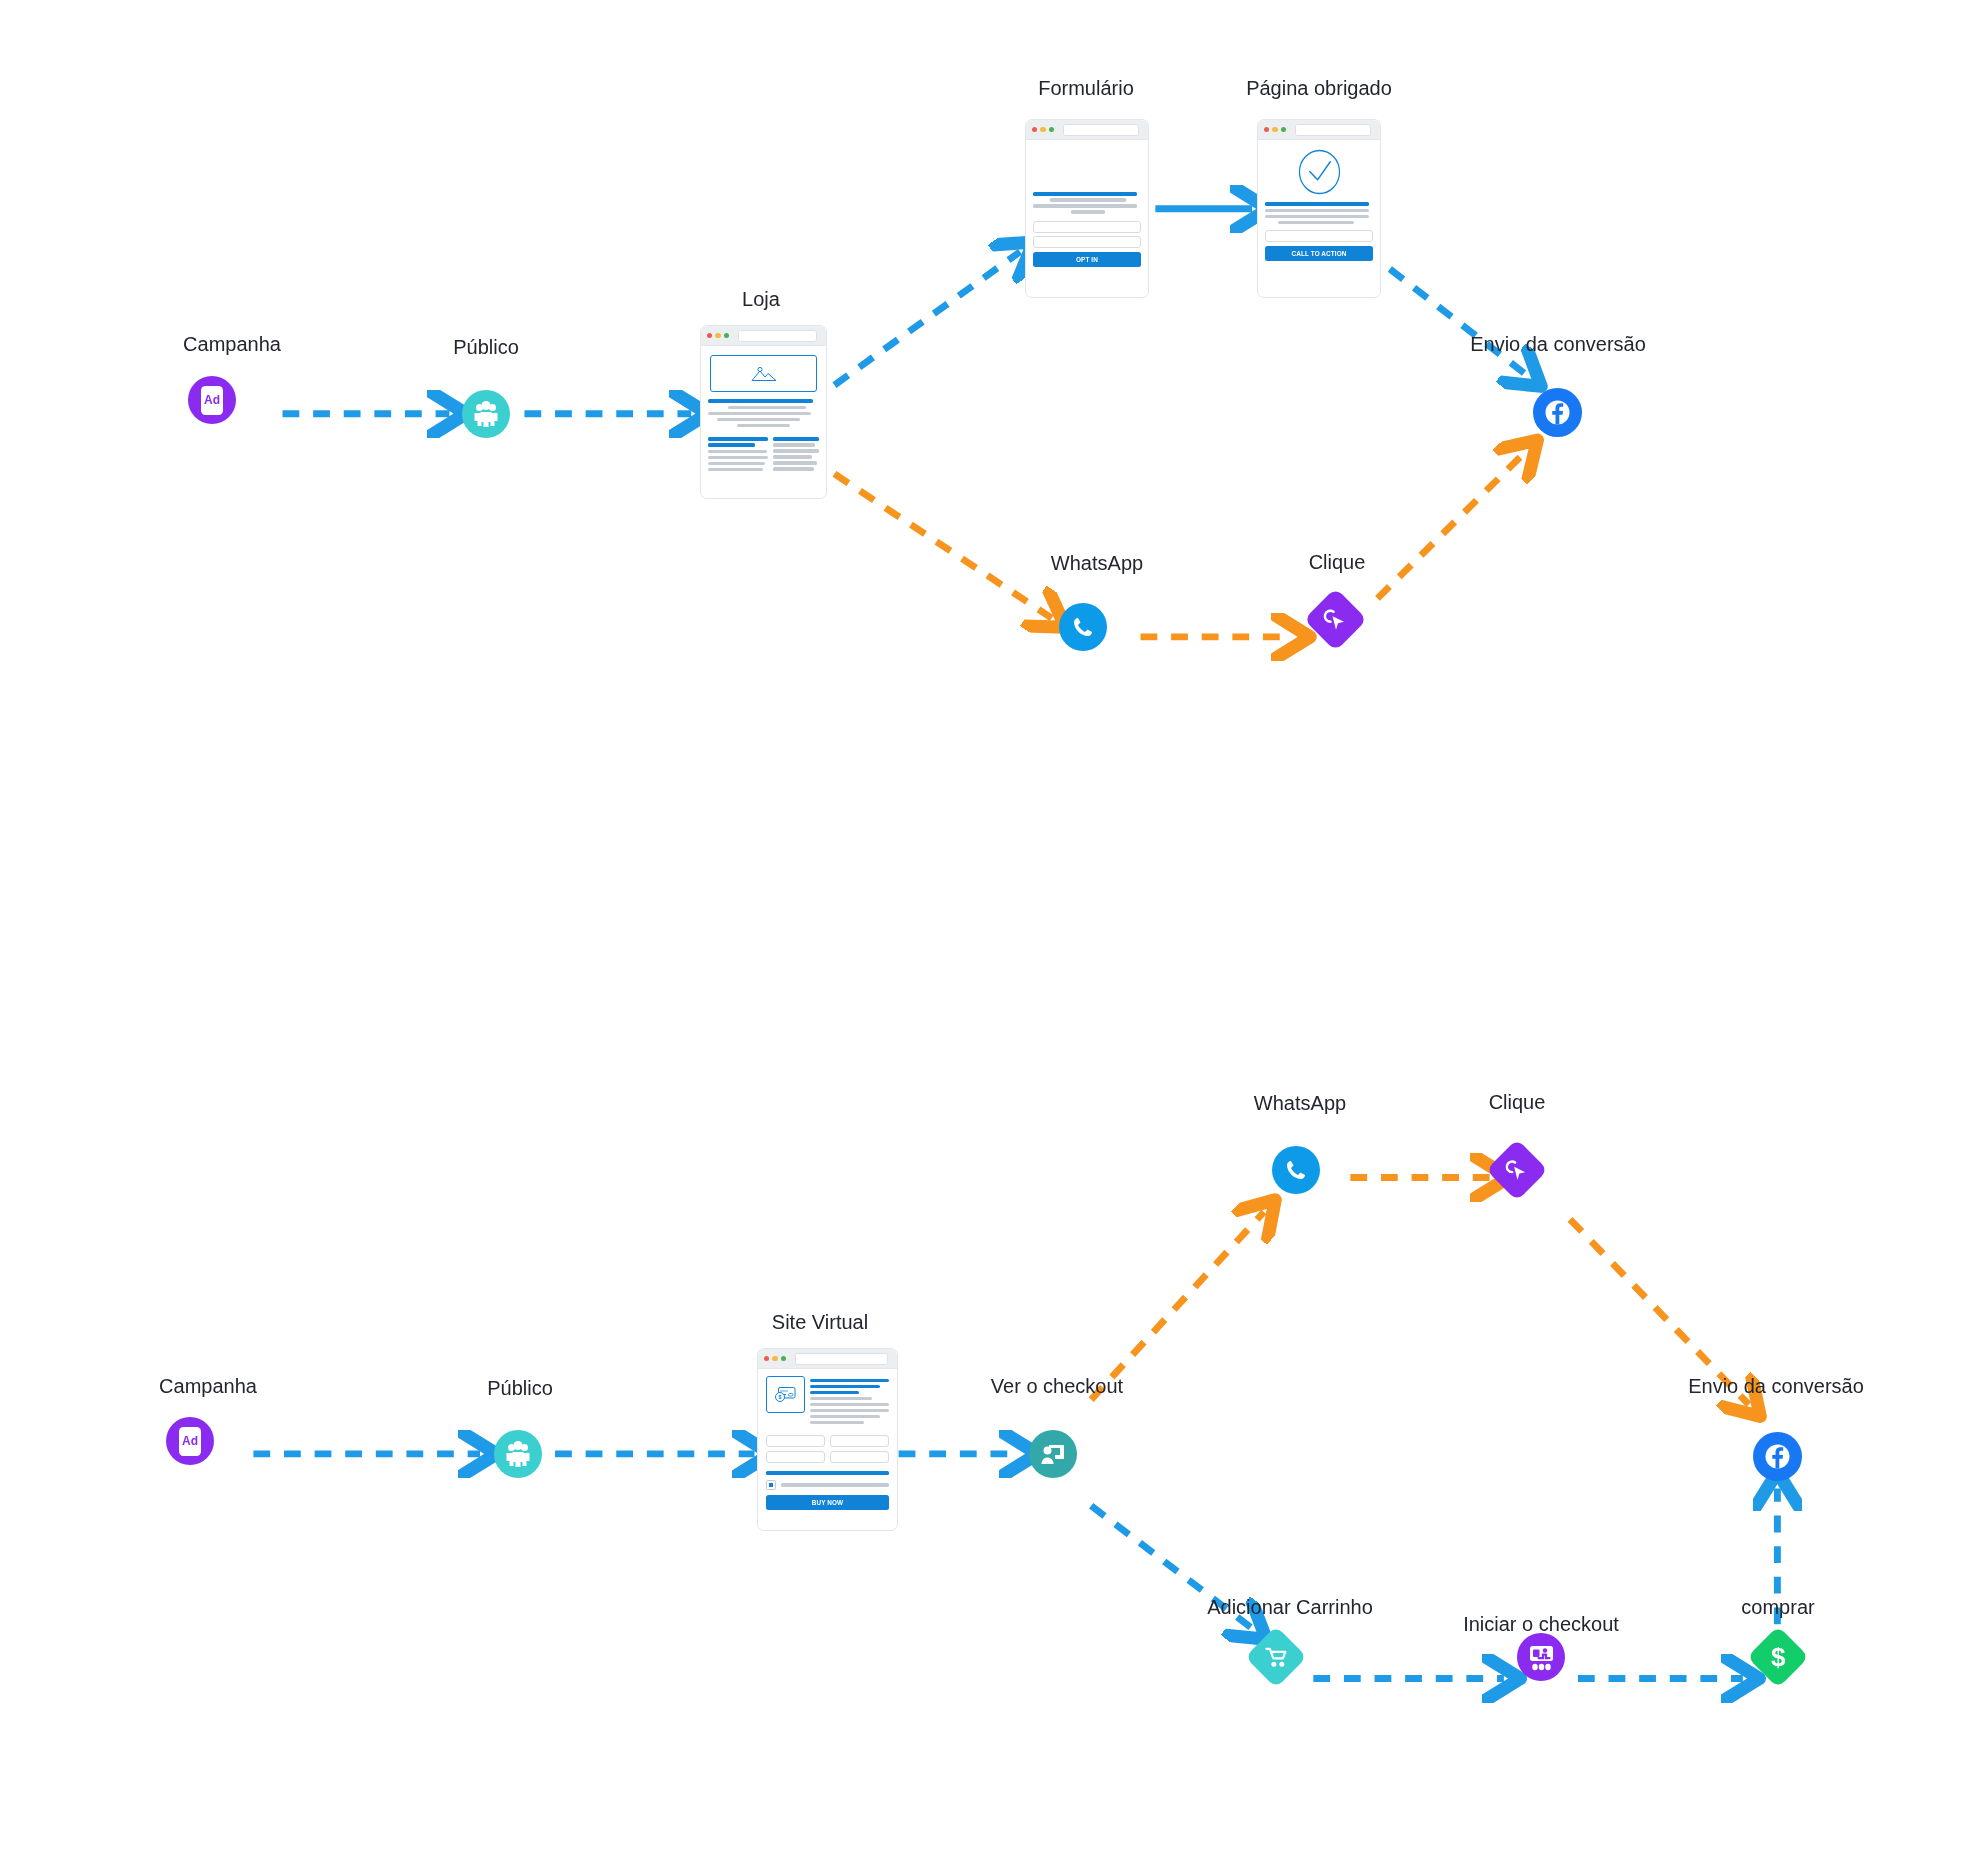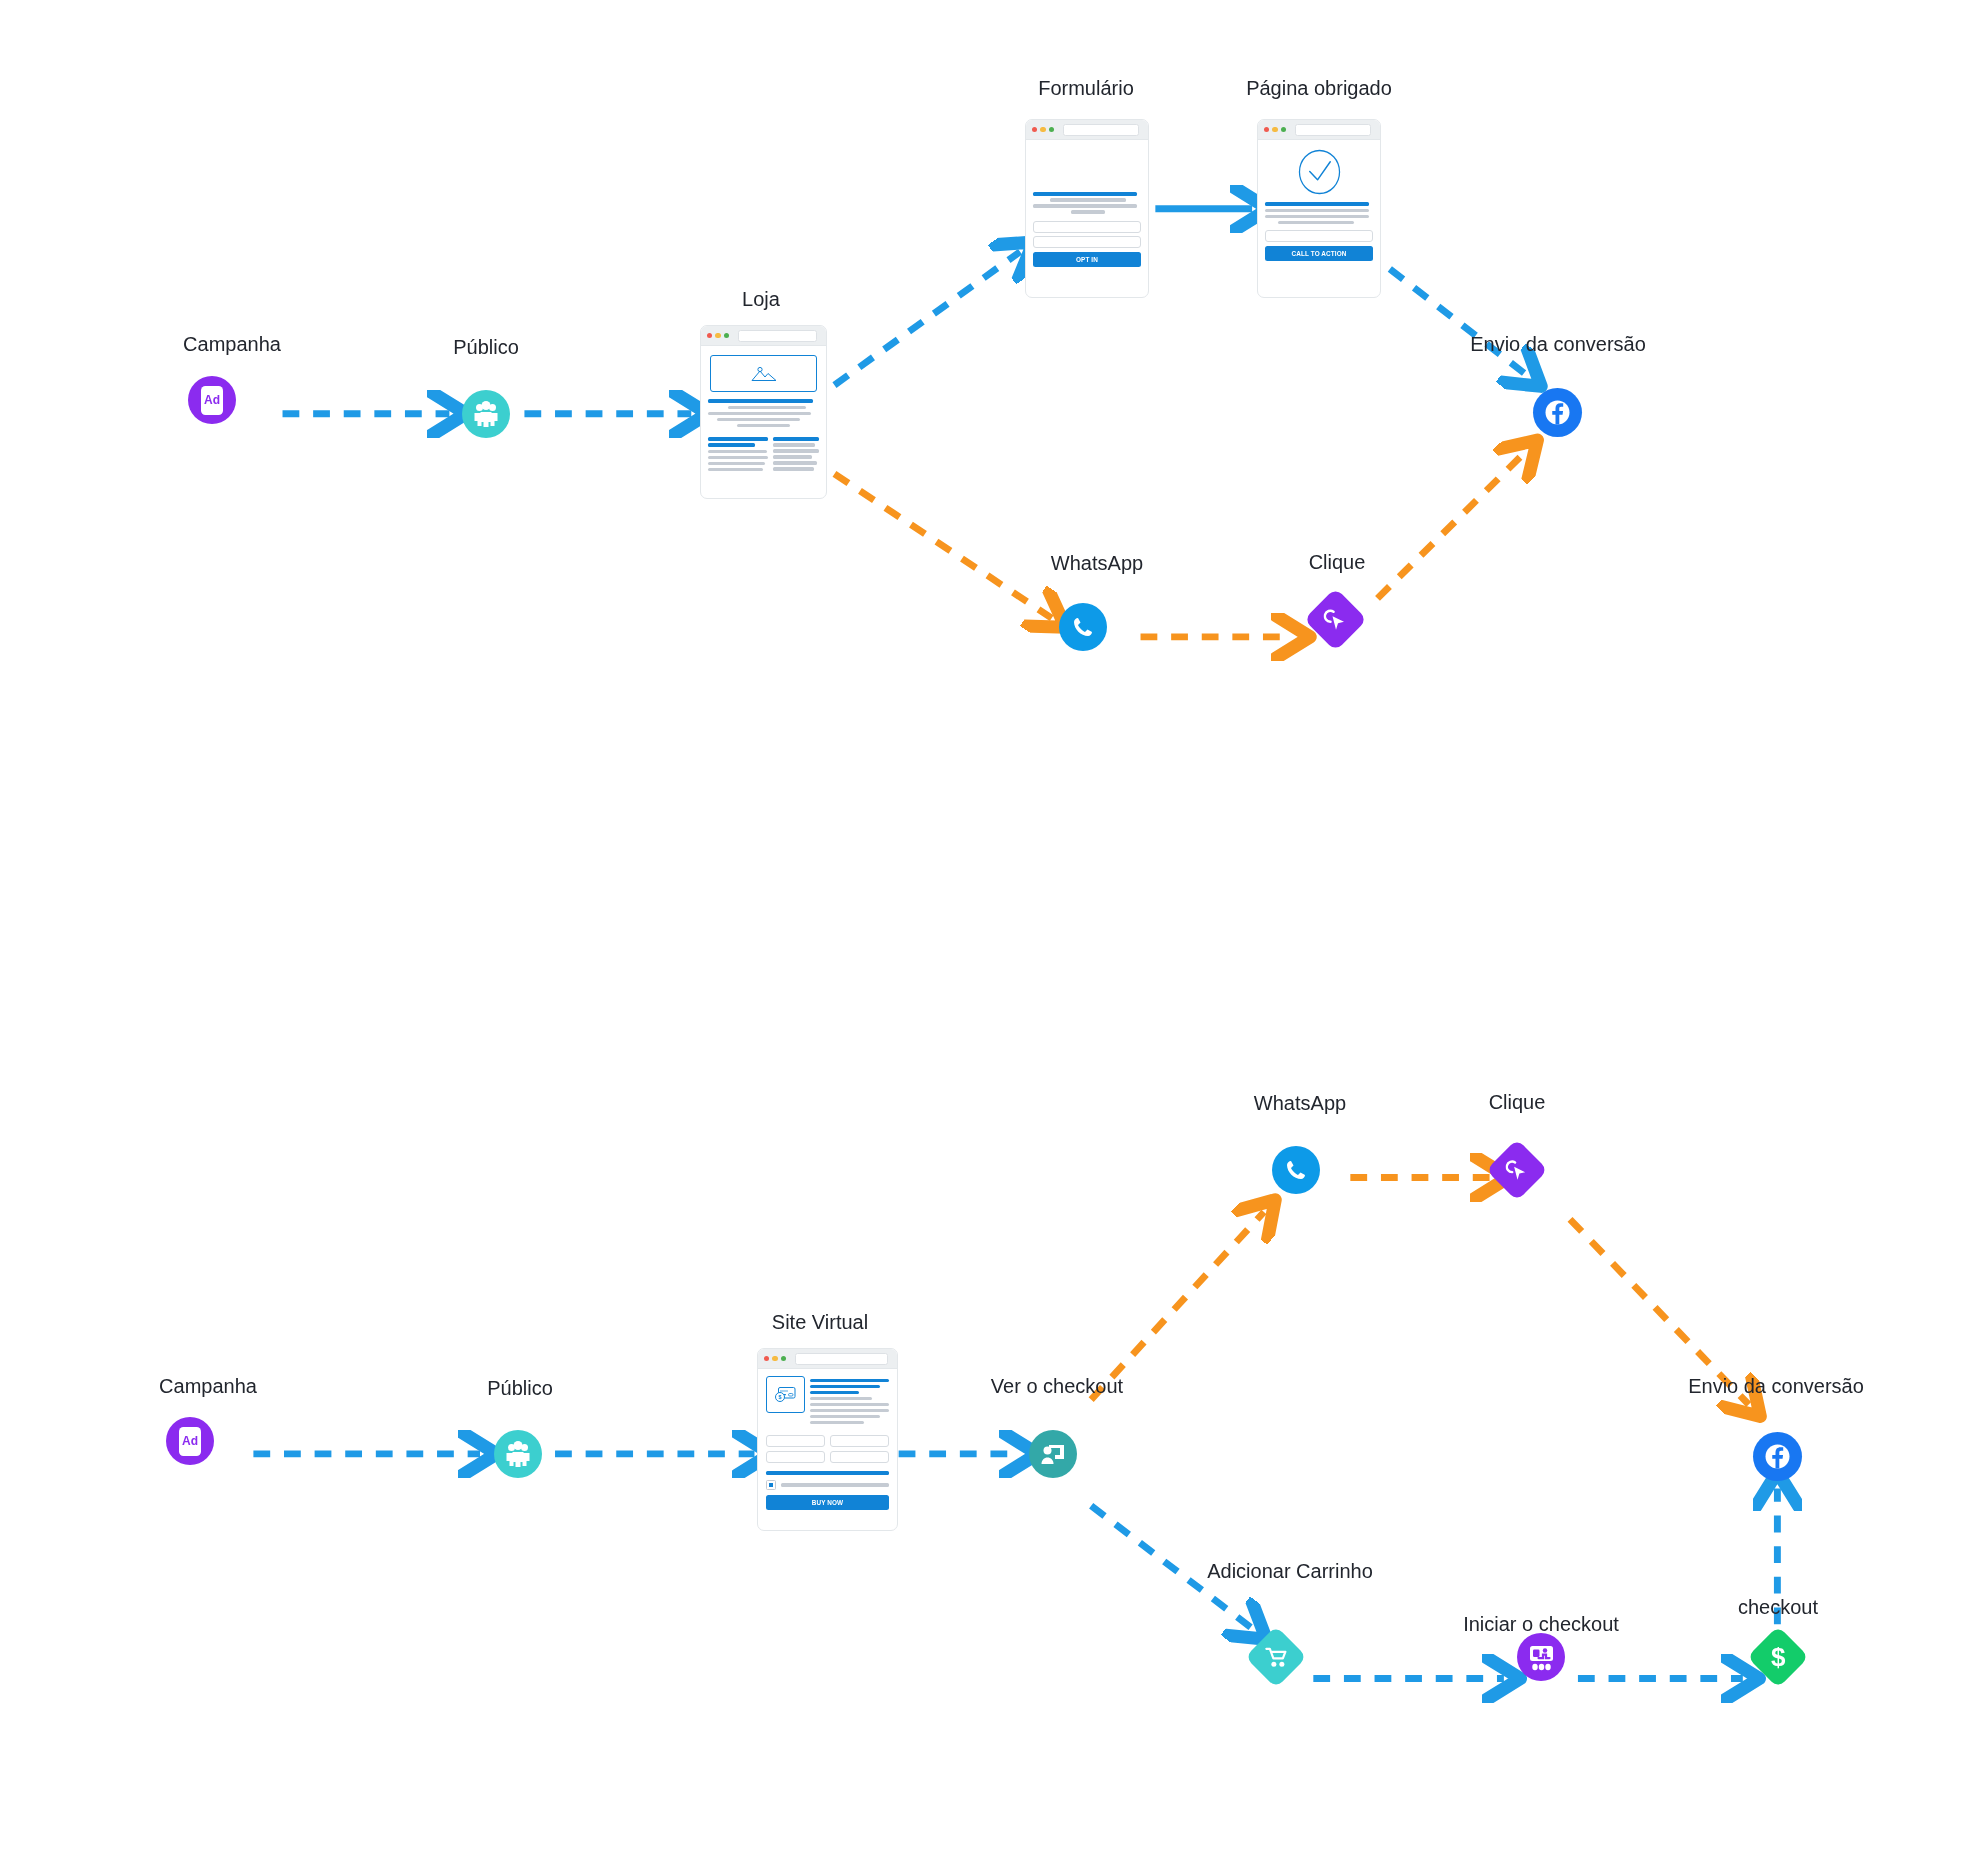--- a/index.html
+++ b/index.html
@@ -284,21 +284,21 @@
   </div>
 
   <div class="lbl c" style="left:1517px;top:1091px;">Clique</div>
   <div class="shape diamond" style="left:1495px;top:1148px;width:44px;height:44px;background:#8b2bef;">
     <svg width="23" height="23" viewBox="0 0 48 48">
       <path d="M20 7a11 11 0 1 0 -6 20" fill="none" stroke="#fff" stroke-width="5" stroke-linecap="round"></path>
       <path d="M18 16 L41 27 L29 30 L25 43 Z" fill="#fff"></path>
     </svg>
   </div>
 
-  <div class="lbl c" style="left:1290px;top:1560px;">Adicionar Carrinho</div>
+  <div class="lbl c" style="left:1290px;top:1596px;">Adicionar Carrinho</div>
   <div class="shape diamond" style="left:1254px;top:1635px;width:44px;height:44px;background:#3ccfcf;">
     <svg width="23" height="22" viewBox="0 0 46 44">
       <path d="M3 5h7l7 19h19l5-13H15" fill="none" stroke="#fff" stroke-width="4.4" stroke-linecap="round" stroke-linejoin="round"></path>
       <circle cx="18" cy="36" r="5" fill="#fff"></circle>
         <circle cx="34" cy="36" r="5" fill="#fff"></circle>
     </svg>
   </div>
 
   <div class="lbl c" style="left:1541px;top:1596px;margin-top:17px;">Iniciar o checkout</div>
   <div class="shape circle" style="left:1517px;top:1633px;width:48px;height:48px;background:#8b2bef;">
@@ -306,21 +306,21 @@
       <rect x="4" y="6" width="46" height="30" rx="5" fill="#fff"></rect>
       <rect x="10" y="13" width="13" height="15" rx="2.5" fill="#8b2bef"></rect>
       <circle cx="34" cy="15" r="4.5" fill="#8b2bef"></circle>
       <path d="M21 30h9v-7h6v7h7" fill="none" stroke="#8b2bef" stroke-width="4.5" stroke-linecap="round"></path>
       <ellipse cx="14" cy="48" rx="5.5" ry="6.5" fill="#fff"></ellipse>
       <ellipse cx="27" cy="48" rx="5.5" ry="6.5" fill="#fff"></ellipse>
       <ellipse cx="40" cy="48" rx="5.5" ry="6.5" fill="#fff"></ellipse>
     </svg>
   </div>
 
-  <div class="lbl c" style="left:1778px;top:1596px;">checkout</div>
+  <div class="lbl c" style="left:1778px;top:1596px;">comprar</div>
   <div class="shape diamond" style="left:1756px;top:1635px;width:44px;height:44px;background:#13cc6a;">
     <span style="color:#fff;font-size:26px;font-weight:bold;line-height:1;font-family:'Liberation Sans',sans-serif;">$</span>
   </div>
 
   <div class="lbl c" style="left:1776px;top:1375px;">Envio da conversão</div>
   <div class="shape circle" style="left:1753px;top:1432px;width:49px;height:49px;background:#1877f2;">
     <svg width="33" height="33" viewBox="0 0 66 66">
       <circle cx="33" cy="33" r="24" fill="#fff"></circle>
       <path d="M36.6 57.2V37.5h6.5l1-7.6h-7.5v-4.8c0-2.2.6-3.7 3.8-3.7h4V14.6c-.7-.1-3-.3-5.8-.3-5.7 0-9.6 3.5-9.6 9.9v5.7h-6.5v7.6h6.5v19.3c1.3.2 2.6.3 4 .3 1.2 0 2.4-.1 3.6-.2z" fill="#1877f2"></path>
     </svg>

